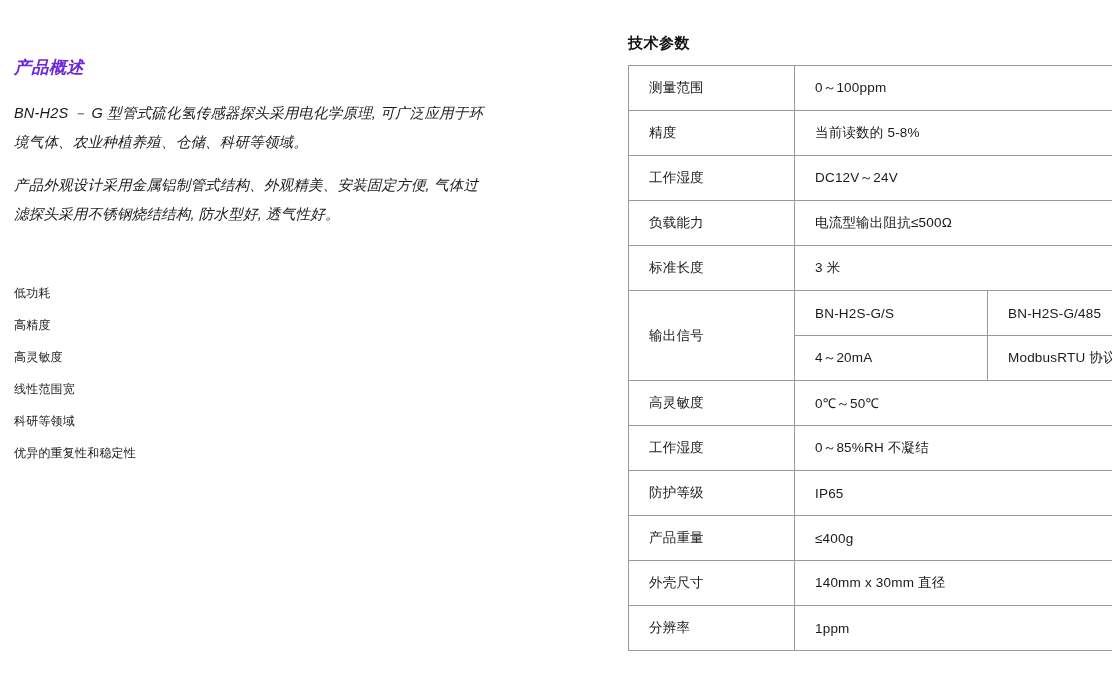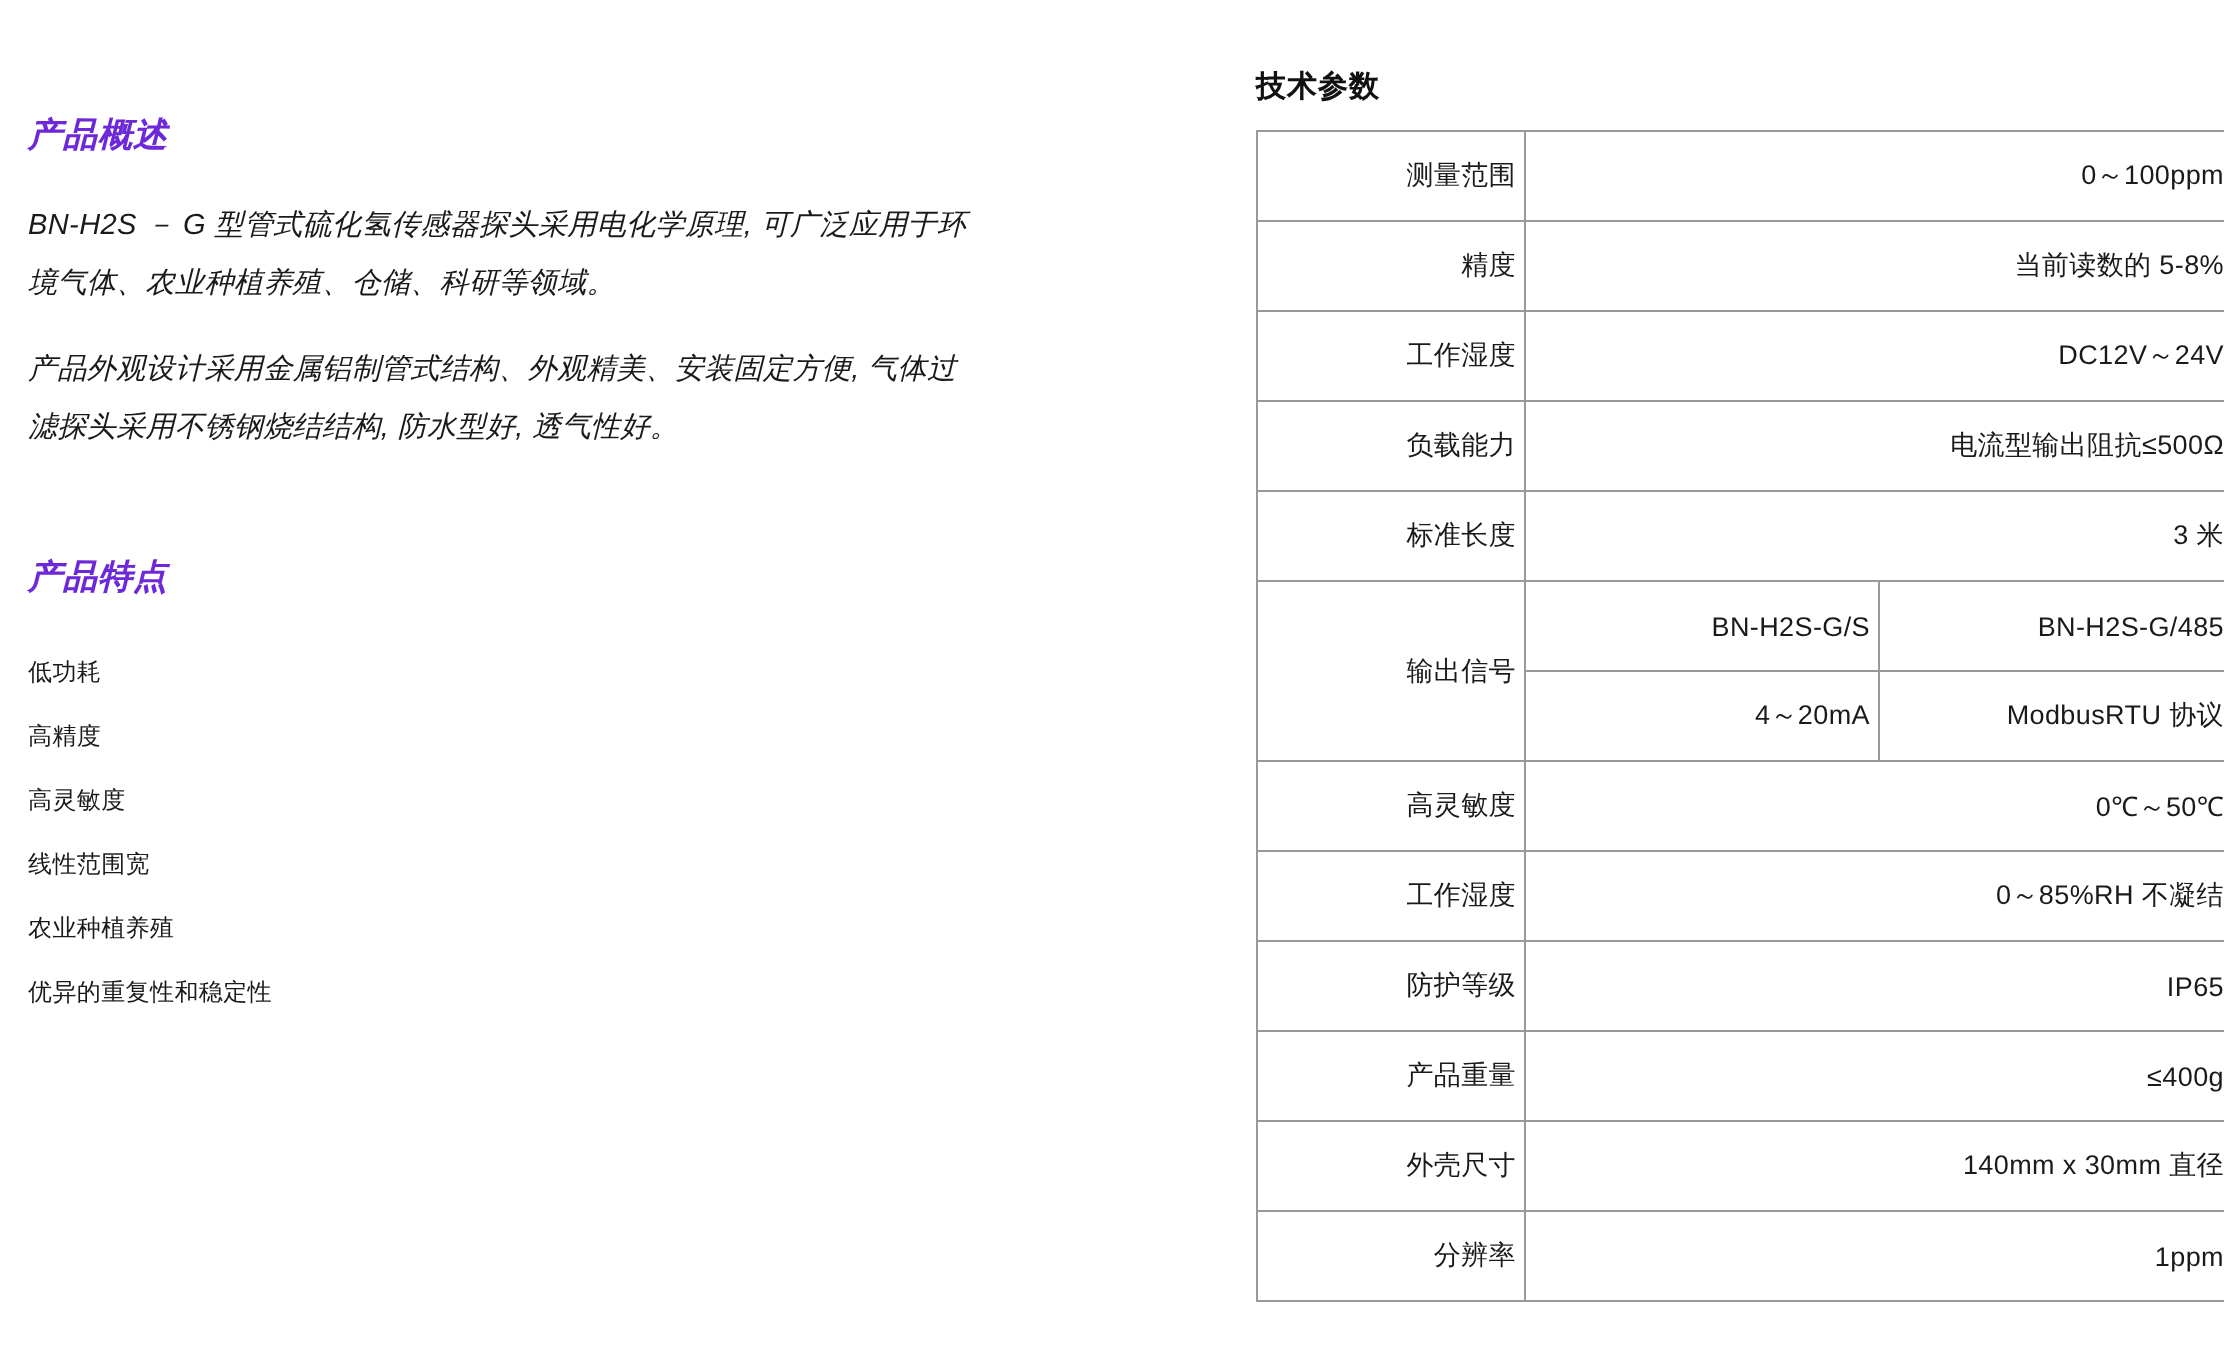--- a/index.html
+++ b/index.html
@@ -77,24 +77,24 @@
 
   table.spec {
     border-collapse: collapse;
     width: 470px;
     table-layout: fixed;
   }
   table.spec td {
     border: 1px solid #9a9a9a;
     height: 44px;
     font-size: 13.5px;
-    text-align: right;
+    text-align: left;
     vertical-align: middle;
     color: #1a1a1a;
-    padding: 0 4px;
+    padding: 0 20px;
     letter-spacing: 0.2px;
   }
   td.label-cell {
     width: 125px;
   }
   td.value-cell {
     width: 345px;
   }
   td.sub-cell {
     width: 172px;
@@ -105,28 +105,27 @@
 
 <div class="left-col">
 
   <h2 class="section-title">产品概述</h2>
 
   <p class="para">BN-H2S － G 型管式硫化氢传感器探头采用电化学原理, 可广泛应用于环境气体、农业种植养殖、仓储、科研等领域。</p>
   <p class="para">产品外观设计采用金属铝制管式结构、外观精美、安装固定方便, 气体过滤探头采用不锈钢烧结结构, 防水型好, 透气性好。</p>
 
   <div class="spacer-features"></div>
 
-  <h2 class="section-title">产品特点</h2>
 
   <ul class="features">
     <li>低功耗</li>
     <li>高精度</li>
     <li>高灵敏度</li>
     <li>线性范围宽</li>
-    <li>农业种植养殖</li>
+    <li>科研等领域</li>
     <li>优异的重复性和稳定性</li>
   </ul>
 
 </div>
 
 <div class="right-col">
 
   <h3 class="spec-title">技术参数</h3>
 
   <table class="spec">

